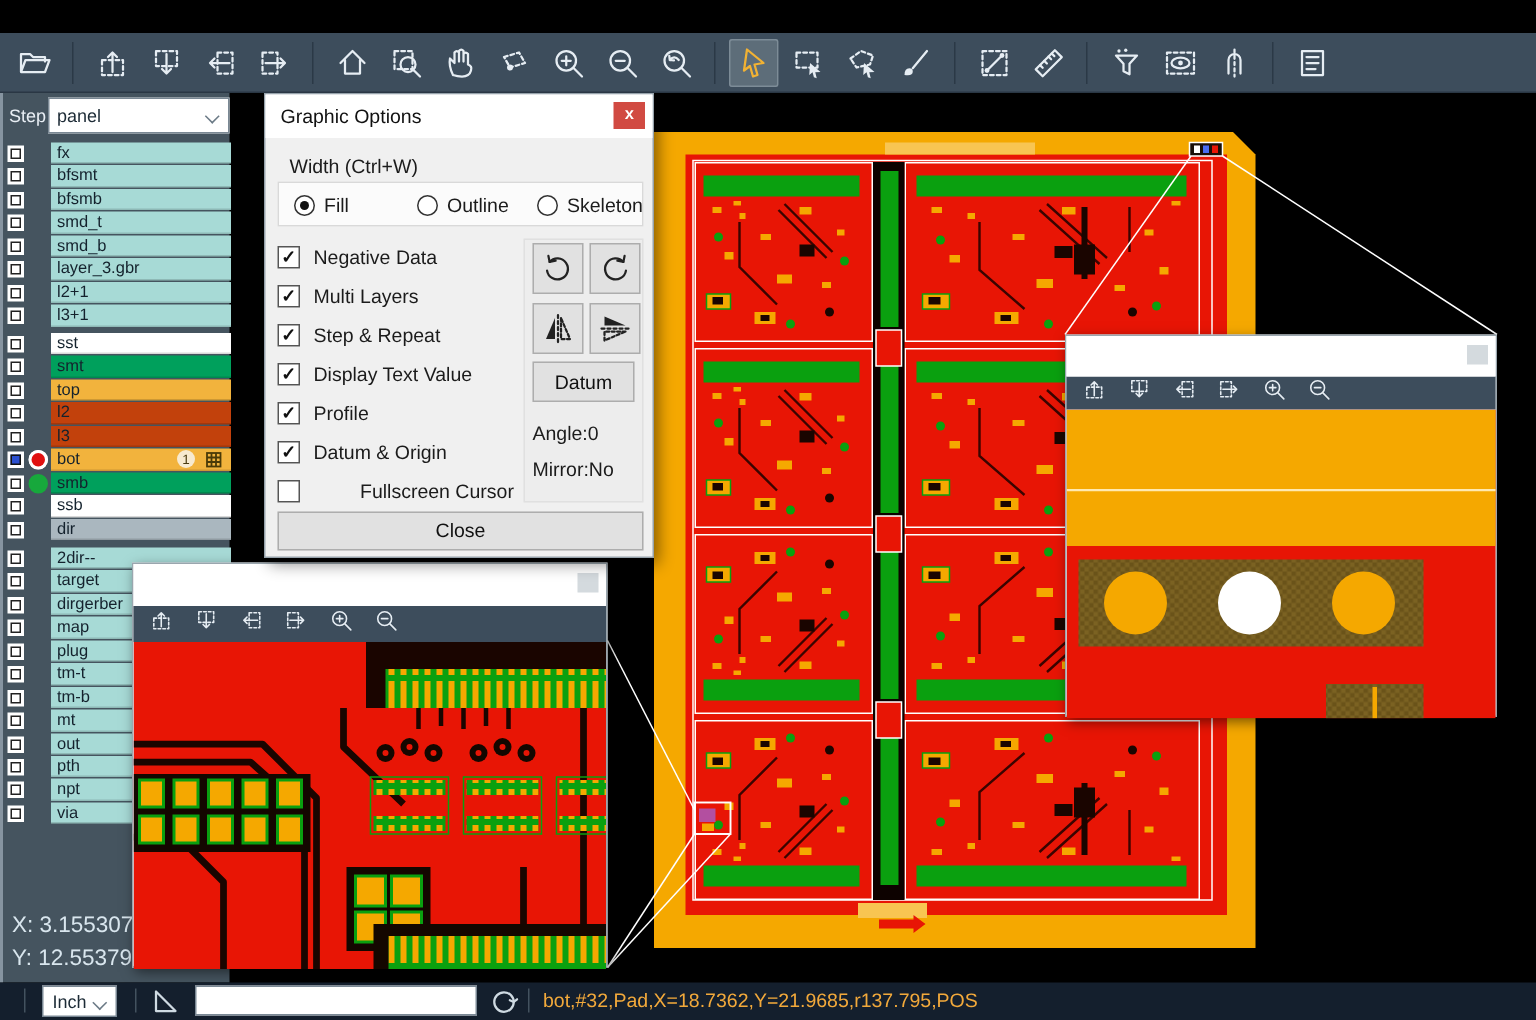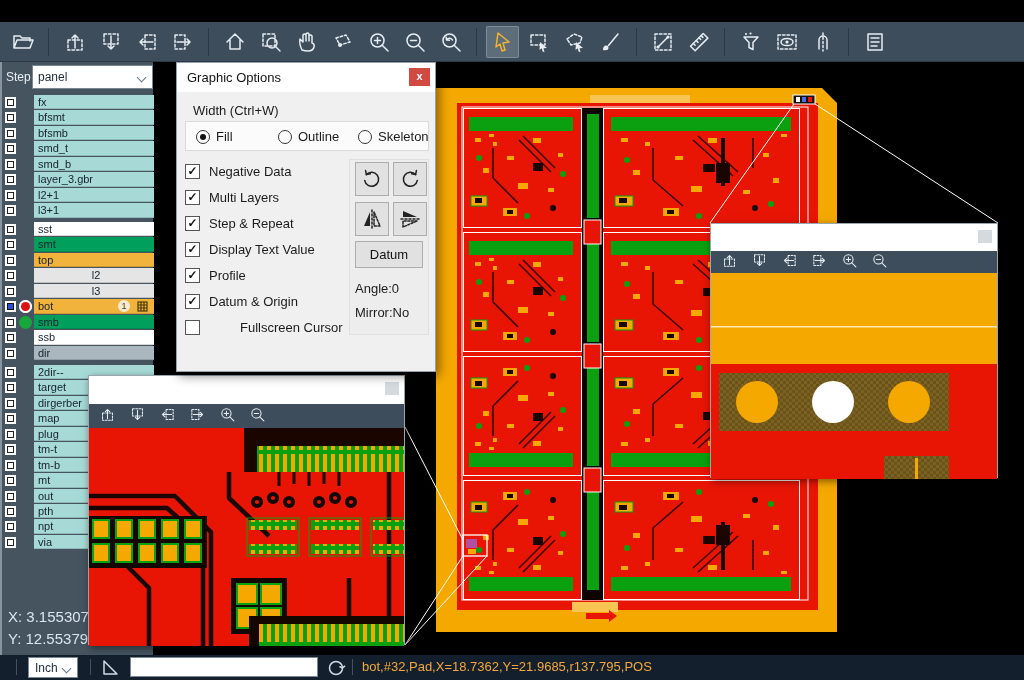--- a/index.html
+++ b/index.html
@@ -48,21 +48,21 @@
   .lind { position:absolute; left:17px; top:1px; width:13px; height:13px; border-radius:50%; }
   .lind.red { background:#fff; box-shadow:inset 0 0 0 2px #fff; }
   .lind.red::after { content:""; position:absolute; left:2px; top:2px; width:9px; height:9px;
     border-radius:50%; background:#e01010; }
   .lind.green { background:#17a83c; }
   .lname { position:absolute; left:32px; right:1px; top:0; bottom:1px; font-size:11px;
     line-height:14px; color:#14222d; padding-left:4px;
     border-bottom:1px solid rgba(0,0,0,.15); }
   .c-cyan { background:#a7dad6; } .c-white { background:#ffffff; }
   .c-green { background:#00a05c; } .c-amber { background:#f2b33d; }
-  .c-gold { background:#e5e5e5;text-align:center; } .c-gray  { background:#aab7bf; }
+  .c-gold { background:#c2410c; } .c-gray  { background:#aab7bf; }
   .badge { position:absolute; right:24px; top:1px; width:12px; height:12px; border-radius:50%;
     background:#f7ead0; color:#4a3a10; font-size:9px; text-align:center; line-height:12px; }
   .gridic { position:absolute; right:6px; top:2px; }
   .coords { color:#d9e6ee; font-size:15px; }
 
   
   .canvas { left:153px; top:62px; width:871px; height:593px; background:#000; z-index:1; }
 
   
   .magwin { background:#fff; border:1px solid #9aa6ae; box-shadow:2px 3px 8px rgba(0,0,0,.5); }
@@ -867,20 +867,21 @@
         </svg>
       </div>
     <div class="dbtn" style="left:216px; top:139px;">
         <svg viewBox="0 0 24 24">
           <use href="#i-mirror-h" transform="rotate(90 12 12)"></use>
         </svg>
       </div>
     <div class="reset-btn">Datum</div>
     <div class="dlg-label" style="left:178px; top:218px;">Angle:0</div>
     <div class="dlg-label" style="left:178px; top:242px;">Mirror:No</div>
+    <div class="close-btn">Close</div>
   </div>
 
   <div class="abs statusbar">
     <span class="sb-sep" style="left:16px;"></span>
     <div class="unitdd">
       <span>Inch</span>
       <i class="chev"></i>
     </div>
     <span class="sb-sep" style="left:90px;"></span>
     <span class="sb-ic" style="left:100px; top:2px;">

